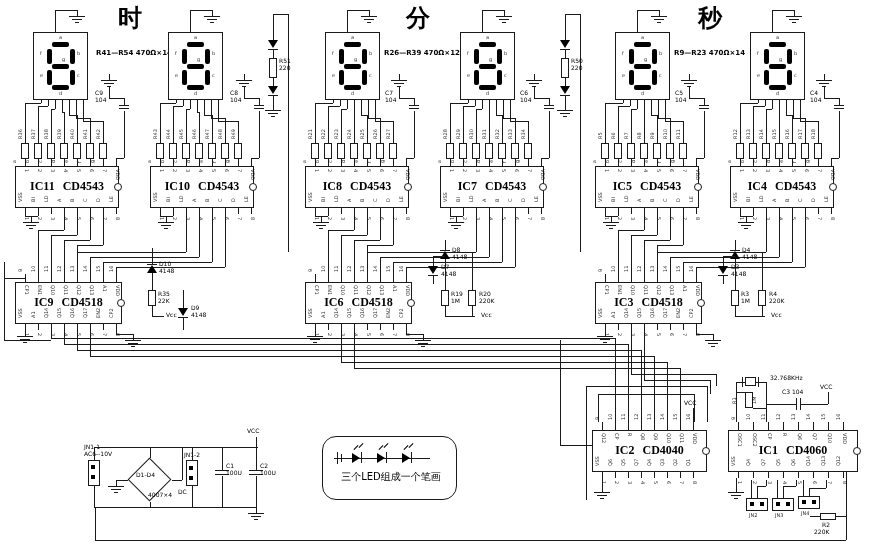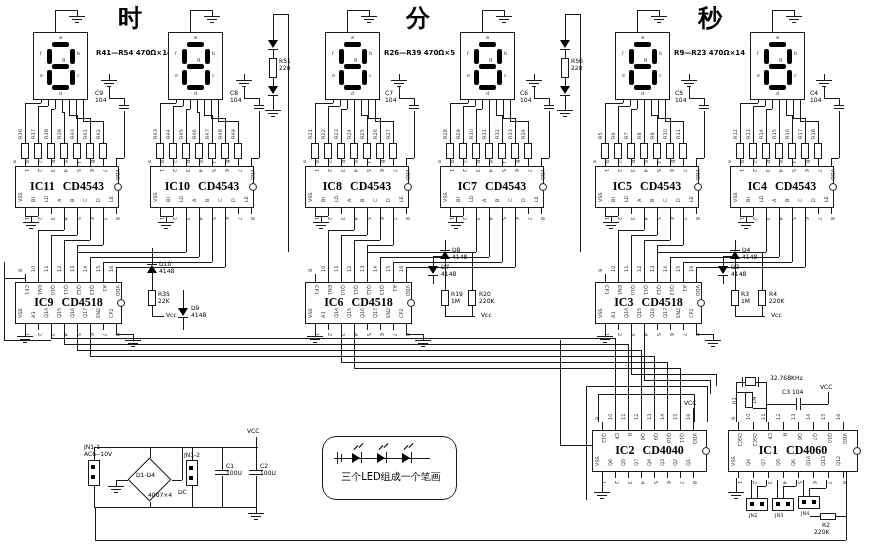--- a/index.html
+++ b/index.html
@@ -29,21 +29,21 @@
   .tick{position:absolute;width:6px;height:1px;background:#000;transform:rotate(-45deg);}
 </style>
 </head>
 <body>
 
 <div id="canvas">
     <div class="lbl title" style="left: 118px; top: 6px;">时</div>
     <div class="lbl title" style="left: 406px; top: 6px;">分</div>
     <div class="lbl title" style="left: 698px; top: 6px;">秒</div>
     <div class="lbl t7" style="left: 96px; top: 50px;">R41—R54 470Ω×14</div>
-    <div class="lbl t7" style="left: 384px; top: 50px;">R26—R39 470Ω×5</div>
+    <div class="lbl t7" style="left: 384px; top: 50px;">R26—R39 470Ω×12</div>
     <div class="lbl t7" style="left: 674px; top: 50px;">R9—R23 470Ω×14</div>
     <div class="box" style="left: 33px; top: 32px; width: 55px; height: 68px;"></div>
     <div class="seg" style="left: 52px; top: 42px; width: 17px; height: 5px;"></div>
     <div class="lbl t5" style="left: 59px; top: 35px;">a</div>
     <div class="seg" style="left: 47px; top: 49px; width: 5px; height: 15px;"></div>
     <div class="lbl t5" style="left: 40px; top: 51px;">f</div>
     <div class="seg" style="left: 70px; top: 49px; width: 5px; height: 15px;"></div>
     <div class="lbl t5" style="left: 77px; top: 51px;">b</div>
     <div class="seg" style="left: 52px; top: 64px; width: 17px; height: 5px;"></div>
     <div class="lbl t5" style="left: 62px; top: 57px;">g</div>

